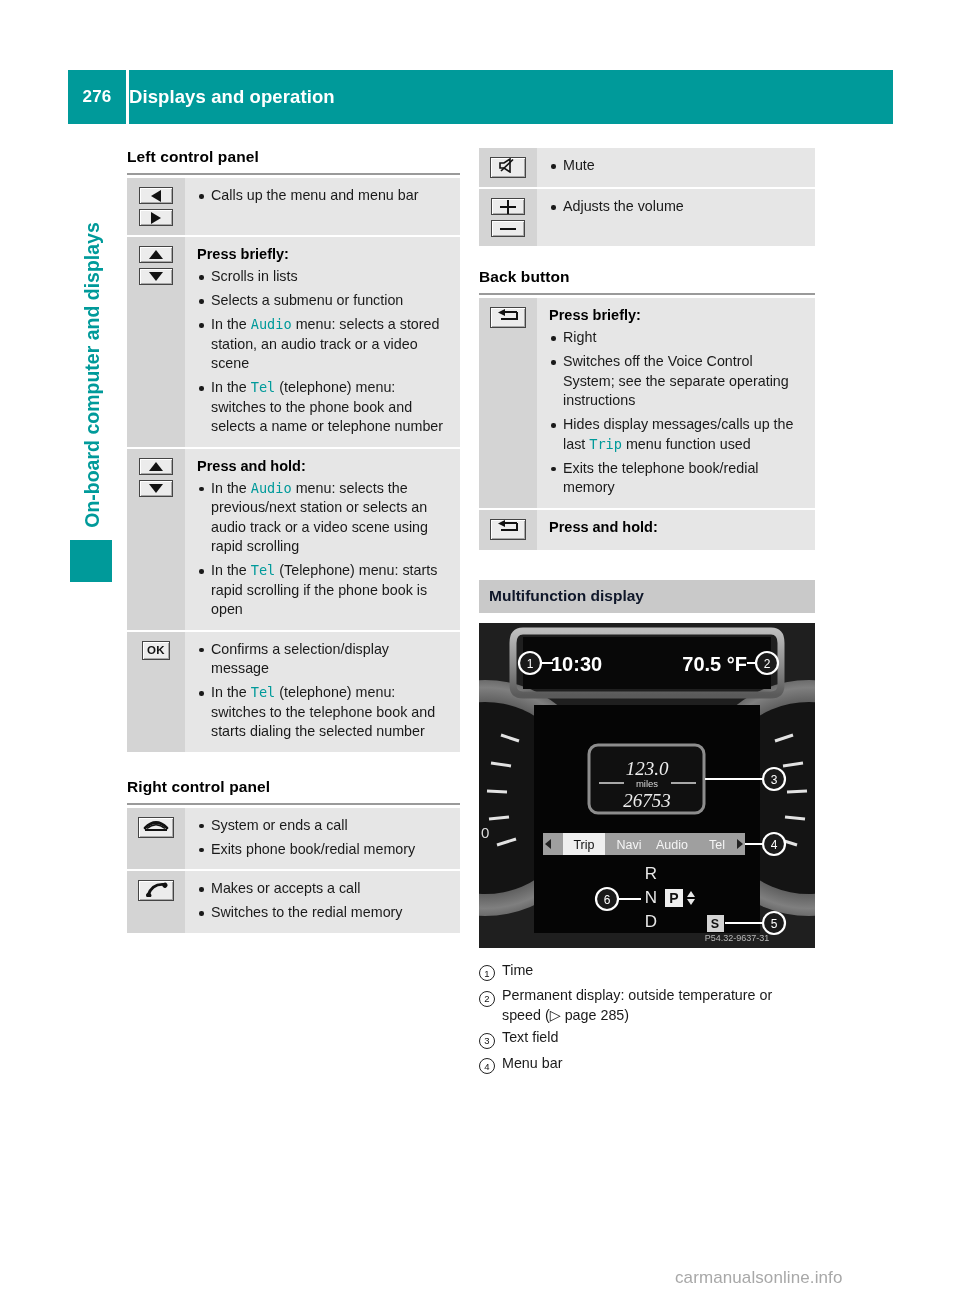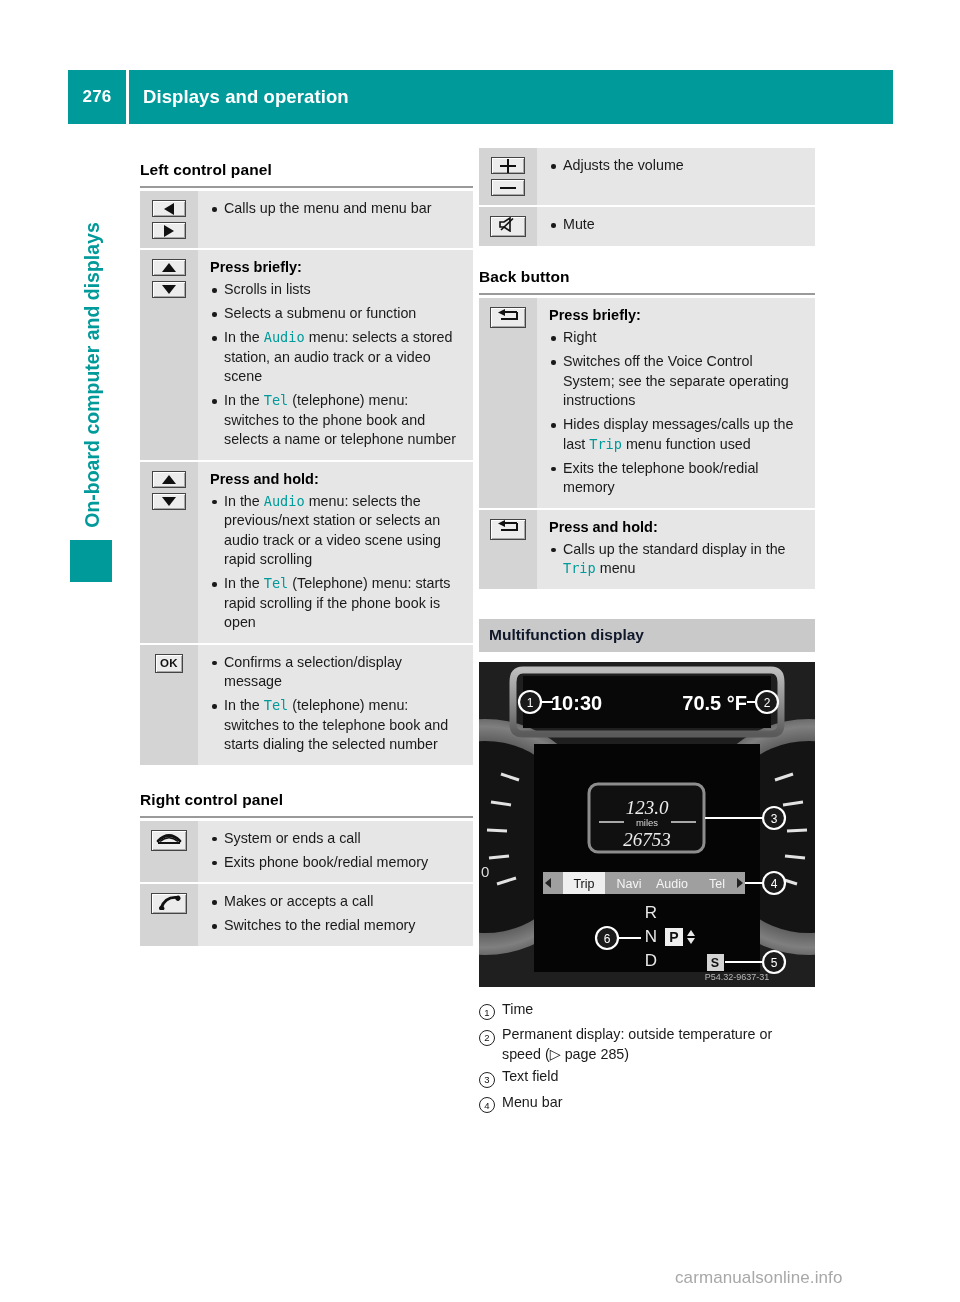--- a/index.html
+++ b/index.html
@@ -9,34 +9,34 @@
     position:relative;overflow:hidden;color:#1a1a1a;
   }
   .page{position:absolute;inset:0;}
 
   
   .header{position:absolute;left:68px;top:70px;width:825px;height:54px;display:flex;}
   .hdr-num{width:58px;background:#009a9a;color:#fff;display:flex;align-items:center;
            justify-content:center;font-size:17px;font-weight:bold;letter-spacing:.2px;}
   .hdr-gap{width:3px;background:#ffffff;}
   .hdr-title{flex:1;background:#009a9a;color:#fff;display:flex;align-items:center;
-             padding-left:14px;font-size:18.5px;font-weight:bold;letter-spacing:.1px;}
+             font-size:18.5px;font-weight:bold;letter-spacing:.1px;}
 
   
   .vtab{position:absolute;left:74px;top:175px;width:36px;height:400px;}
   .vtab-text{
     position:absolute;left:-182px;top:182px;width:400px;height:36px;
     transform:rotate(-90deg);
     color:#009a9a;font-size:19.5px;font-weight:bold;
     text-align:center;line-height:36px;white-space:nowrap;
   }
   .vtab-mark{position:absolute;left:70px;top:540px;width:42px;height:42px;background:#009a9a;}
 
   
-  .col-left{position:absolute;left:140px;top:148px;width:333px;margin-top:13px;}
+  .col-left{position:absolute;left:127px;top:148px;width:333px;}
   .col-right{position:absolute;left:479px;top:148px;width:336px;}
 
   
   h2.sec{margin:0 0 7px 0;font-size:15.5px;font-weight:bold;color:#000;letter-spacing:.1px;}
   .rule{height:2px;background:#9a9a9a;margin-bottom:3px;}
 
   .barhead{background:#c9c9c9;font-size:15.5px;font-weight:bold;color:#0f172a;
            padding:7px 10px 8px 10px;}
 
   
@@ -212,45 +212,45 @@
             </ul>
           </div>
         </div>
       </div>
   </div>
 
   <div class="col-right">
     <div class="tbl" id="tbl-right-top">
         <div class="row">
           <div class="cell-icon">
-            <div class="btn">
-              <div class="plus"></div>
-            </div>
-            <div class="btn">
-              <div class="minus"></div>
-            </div>
-          </div>
-          <div class="cell-txt">
-            <ul class="b">
-              <li><span>Adjusts the volume</span></li>
-            </ul>
-          </div>
-        </div>
-        <div class="row">
-          <div class="cell-icon">
             <div class="btn sq">
               <div><svg width="20" height="15" viewBox="0 0 20 15">
                   <path d="M2 5 H6 L12 1 V14 L6 10 H2 Z" fill="none" stroke="#111" stroke-width="1.6"></path>
                   <line x1="3" y1="13" x2="15" y2="1.5" stroke="#111" stroke-width="1.6"></line>
                 </svg></div>
             </div>
           </div>
           <div class="cell-txt">
             <ul class="b">
               <li><span>Mute</span></li>
+            </ul>
+          </div>
+        </div>
+        <div class="row">
+          <div class="cell-icon">
+            <div class="btn">
+              <div class="plus"></div>
+            </div>
+            <div class="btn">
+              <div class="minus"></div>
+            </div>
+          </div>
+          <div class="cell-txt">
+            <ul class="b">
+              <li><span>Adjusts the volume</span></li>
             </ul>
           </div>
         </div>
       </div>
 
     <h2 class="sec" style="margin-top:22px;">Back button</h2>
     <div class="rule"></div>
     <div class="tbl" id="tbl-right-back">
         <div class="row">
           <div class="cell-icon">
@@ -277,23 +277,20 @@
             <div class="btn sq">
               <div><svg width="24" height="14" viewBox="0 0 24 14">
                   <path d="M21 3 H8" stroke="#111" stroke-width="2" fill="none"></path>
                   <path d="M21 3 V10 H5" stroke="#111" stroke-width="2" fill="none"></path>
                   <polygon points="9,0 9,7 2,3.5" fill="#111"></polygon>
                 </svg></div>
             </div>
           </div>
           <div class="cell-txt">
             <div class="subhead">Press and hold:</div>
-            <ul class="b">
-              <li><span>Calls up the standard display in the </span><span class="mono">Trip</span><span> menu</span></li>
-            </ul>
           </div>
         </div>
       </div>
 
     <div class="barhead" style="margin-top:30px;">Multifunction display</div>
 
     <div class="photo">
       <svg width="336" height="325" viewBox="0 0 336 325">
         <defs>
           <linearGradient id="gbez" x1="0" y1="0" x2="0" y2="1">

